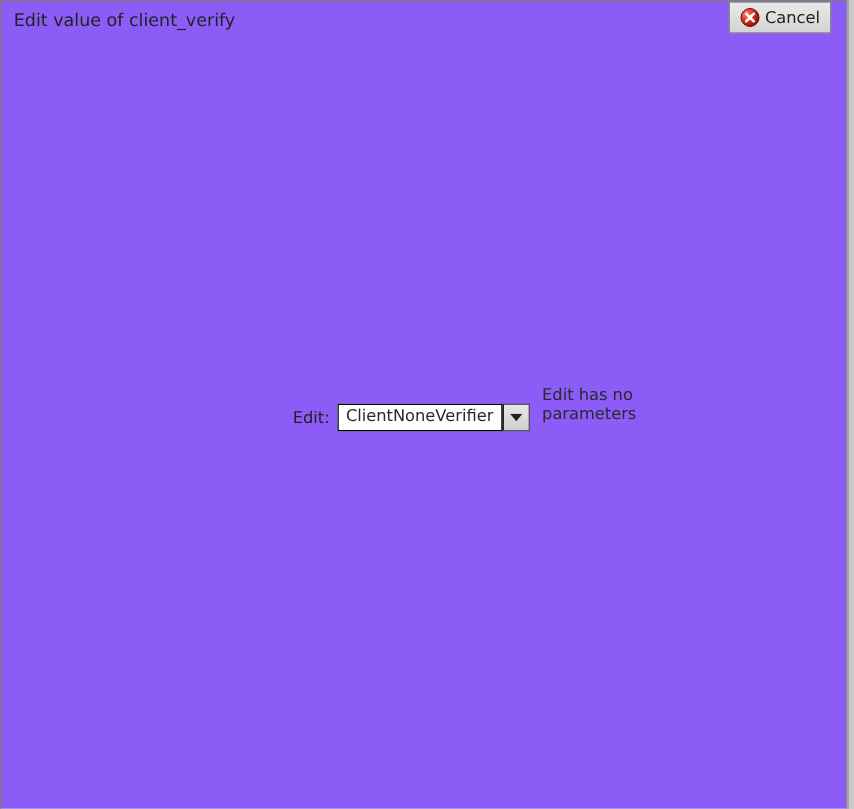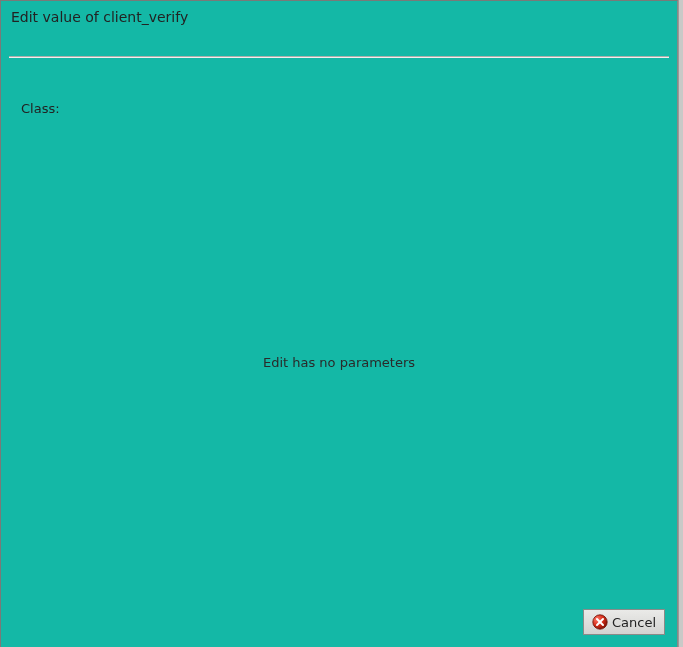--- a/index.html
+++ b/index.html
@@ -13,24 +13,23 @@
     color: #2a2a2a;
     overflow: hidden;
   }
   .dialog {
     box-sizing: border-box;
     width: 678px;
     height: 647px;
     border-top: 1px solid #7a7a78;
     border-left: 1px solid #7a7a78;
     border-right: 1px solid #888886;
-    background: #14b8a6;
+    background: #8b5cf6;
     display: flex;
-    flex-direction: column;
-    gap: 23px;
+    flex-direction: row;
   }
   .edge-strip {
     position: absolute;
     top: 0;
     left: 678px;
     width: 5px;
     height: 647px;
     background: #c9c9c7;
     border-left: 1px solid #9a9a98;
   }
@@ -96,21 +95,20 @@
   }
   .body-text {
     font-size: 13px;
     color: #2a2a2a;
   }
   .button-bar {
     display: flex;
     justify-content: flex-end;
     gap: 8px;
     padding: 0 12px 12px 0;
-    align-items: center;
   }
   .btn {
     min-width: 78px;
     height: 26px;
     box-sizing: border-box;
     border: 1px solid #8a8a88;
     background: linear-gradient(#eaeae8, #d3d3d1);
     display: flex;
     align-items: center;
     justify-content: center;
@@ -131,21 +129,31 @@
 <body>
 
 <div class="dialog">
 
   <div class="title-area">
     <div class="title-text">Edit value of client_verify</div>
   </div>
   <div class="hr"></div>
 
   <div class="form-row">
-    <span class="class-label">Class:</span>
+    <span class="class-label">Edit:</span>
+    <div class="combo">
+      <div class="combo-input">ClientNoneVerifier</div>
+      <div class="combo-btn">
+        <span>
+          <svg width="10" height="6" viewBox="0 0 10 6">
+            <polygon points="0,0 10,0 5,6" fill="#222"></polygon>
+          </svg>
+        </span>
+      </div>
+    </div>
   </div>
 
   <div class="body-area">
     <div class="body-text">Edit has no parameters</div>
   </div>
 
   <div class="button-bar">
     <div class="btn">
       <span class="icon-circle">
         <svg width="16" height="16" viewBox="0 0 16 16">

